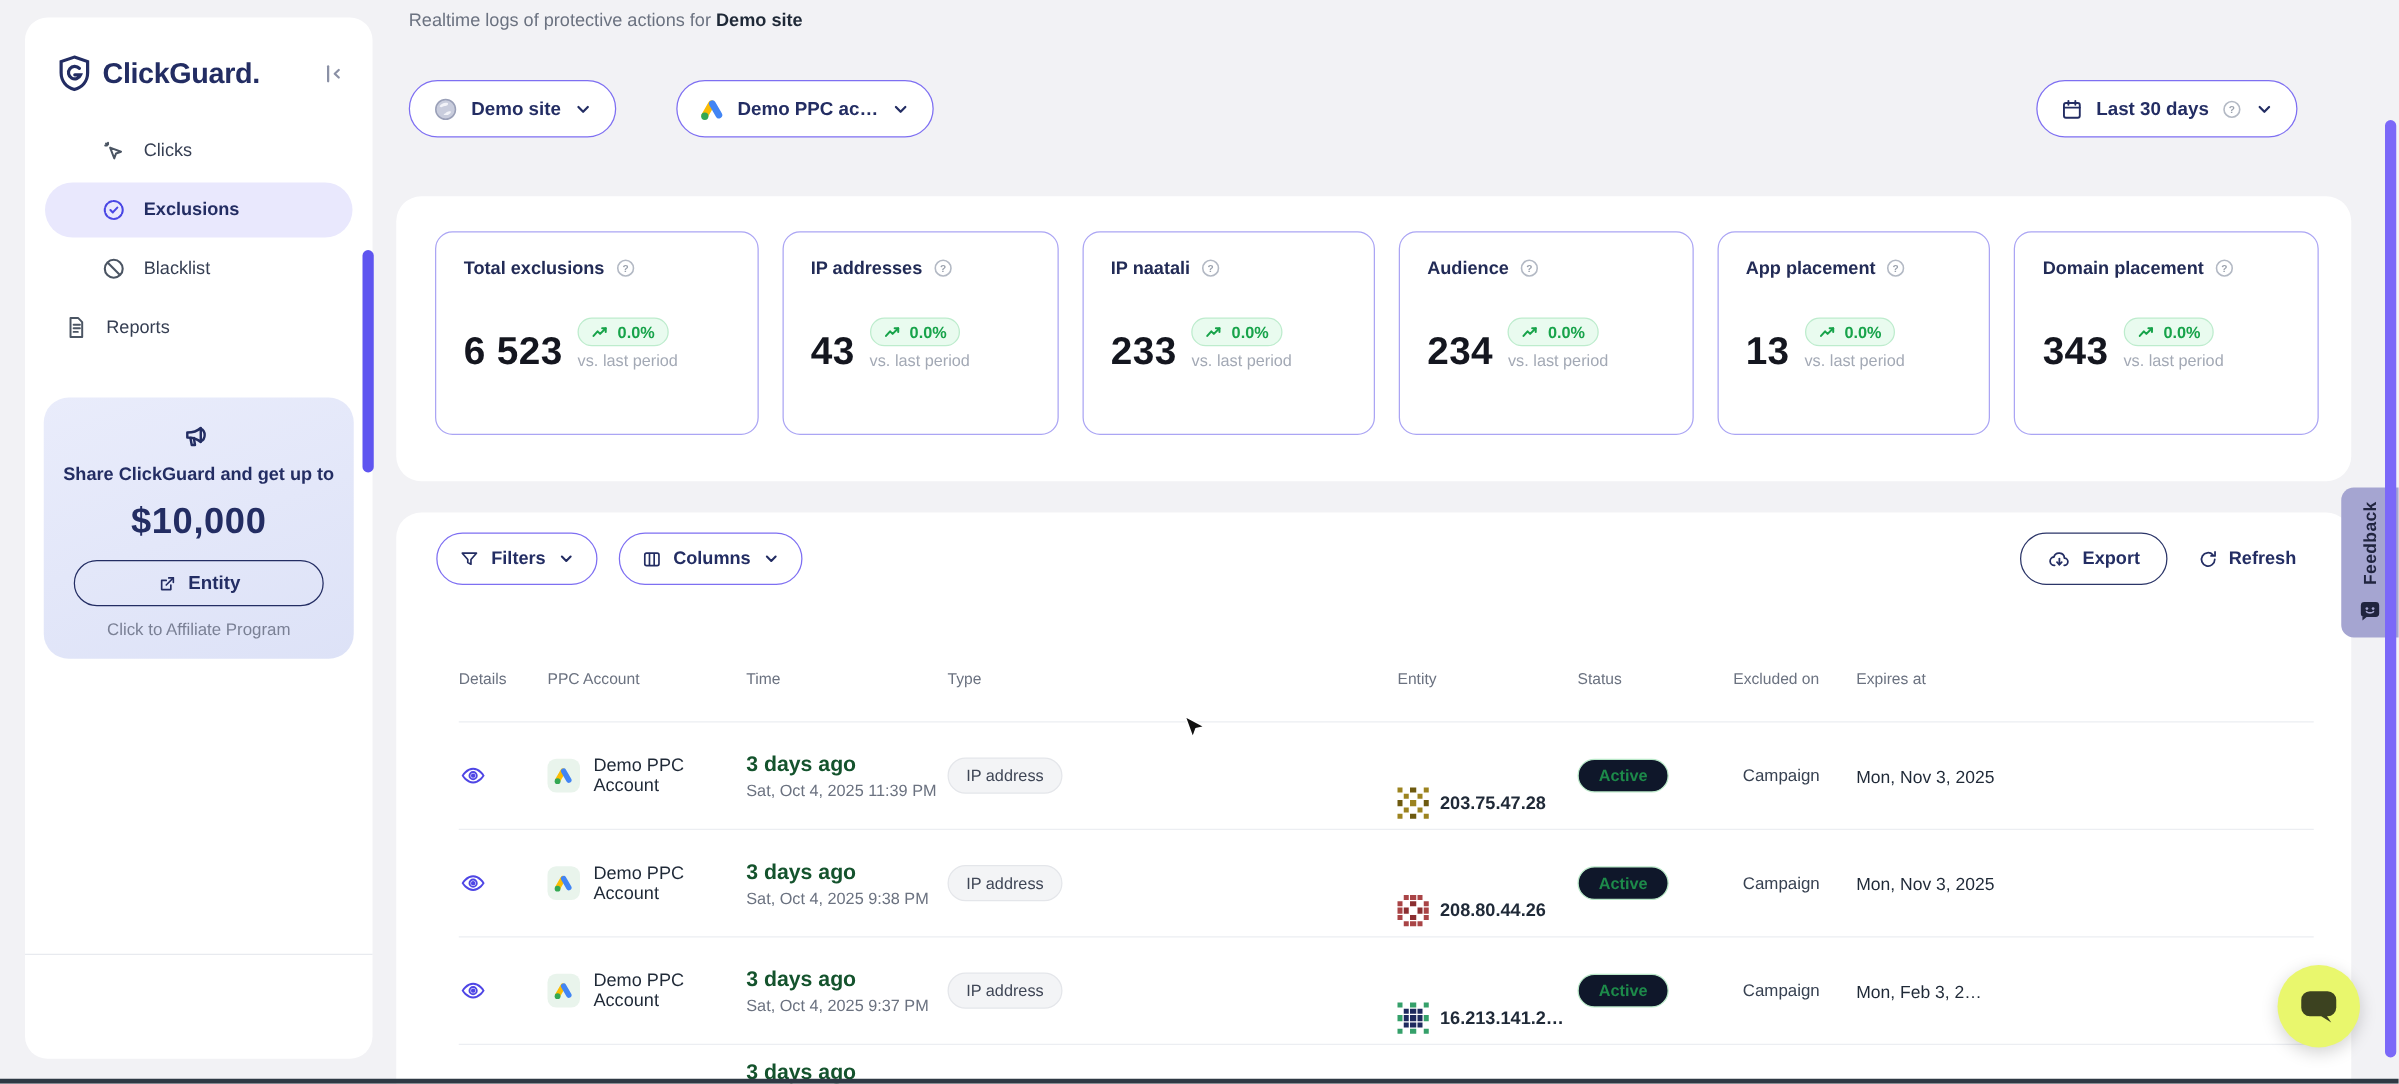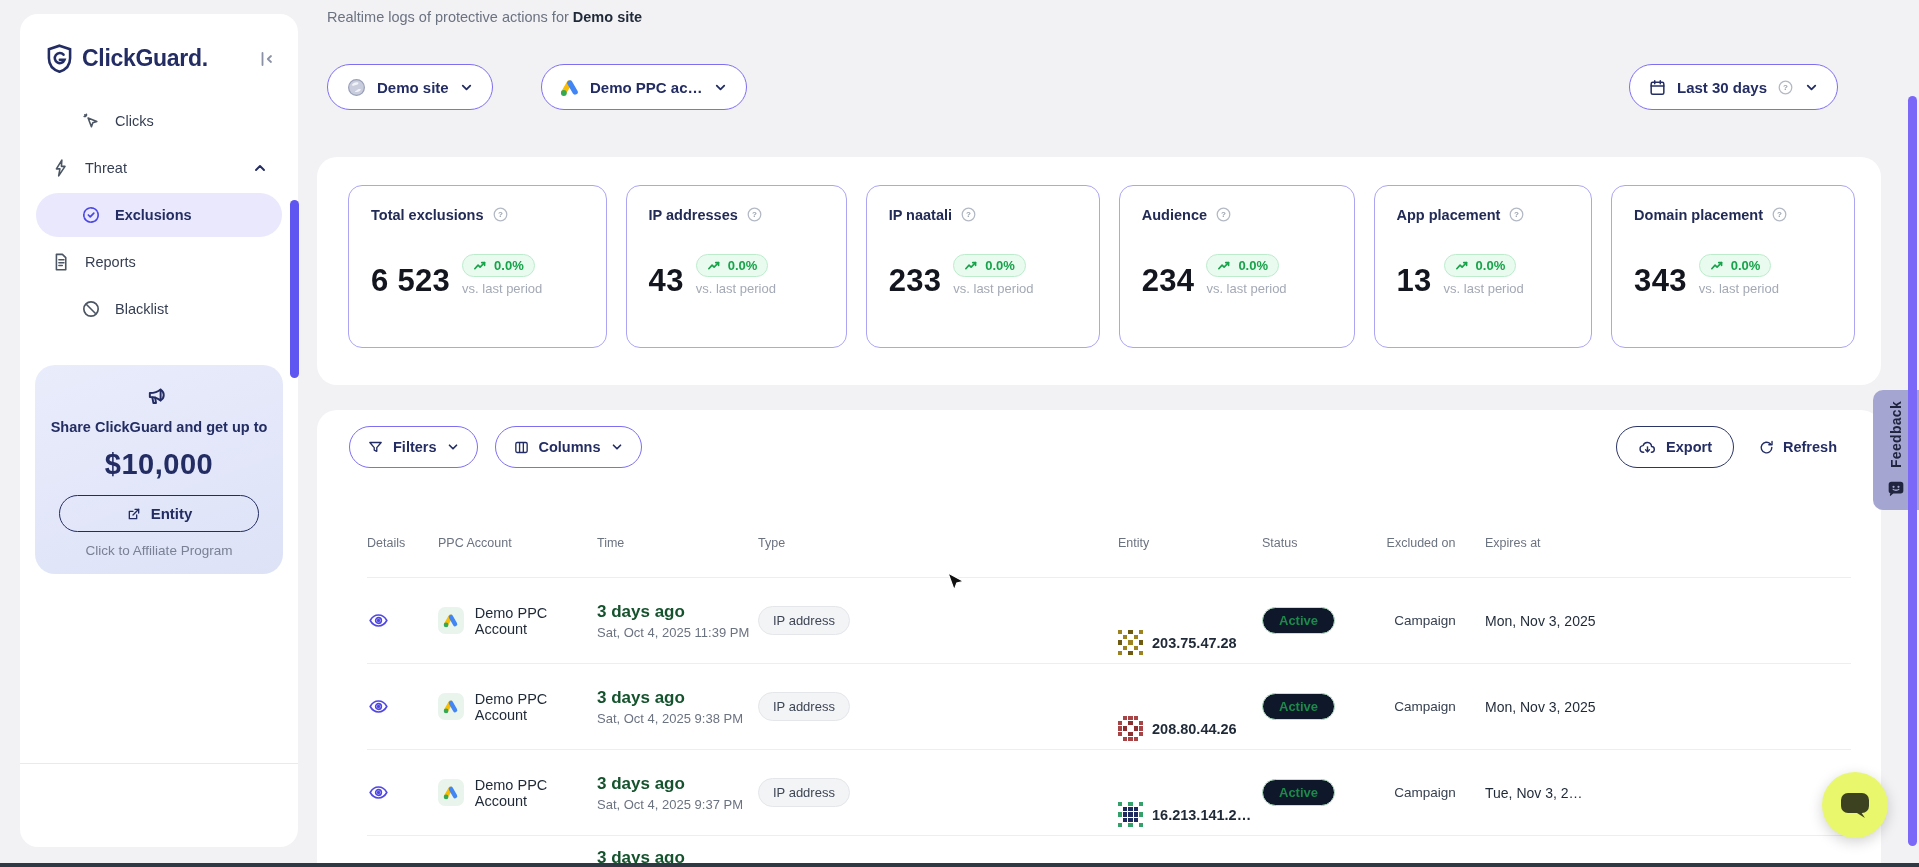--- a/index.html
+++ b/index.html
@@ -204,60 +204,46 @@
   <div class="nav">
     <div class="nav-item sub">
       <span class="nico">
         <svg width="20" height="20" viewBox="0 0 24 24" fill="none" stroke="#4b5563" stroke-width="1.9" stroke-linecap="round" stroke-linejoin="round">
             <path d="M8.5 8.5l10.5 4-4.8 1.6-1.7 4.8L8.5 8.5z"></path>
             <path d="M6.5 3.8v1.7M3.8 6.5h1.7M4.6 4.6l1.1 1.1"></path>
           </svg>
       </span>
       <span>Clicks</span>
     </div>
-    <div class="nav-item">
-      <span class="nico">
-        <svg width="20" height="20" viewBox="0 0 24 24" fill="none" stroke="#4b5563" stroke-width="1.9" stroke-linejoin="round">
-            <path d="M13 2.5L6.5 13h4.2L9.2 21.5 16.8 10h-4.3L13 2.5z"></path>
-          </svg>
-      </span>
-      <span>Threat</span>
-      <span class="spacer"></span>
-      <span>
-        <svg width="16" height="16" viewBox="0 0 20 20" fill="none" stroke="#232d63" stroke-width="2.4" stroke-linecap="round" stroke-linejoin="round">
-            <path d="M5 12.5l5-5 5 5"></path>
-          </svg>
-      </span>
-    </div>
     <div class="nav-item sub active">
       <span class="nico">
         <svg width="20" height="20" viewBox="0 0 24 24" fill="none" stroke="#4946e4" stroke-width="2" stroke-linecap="round" stroke-linejoin="round">
             <circle cx="12" cy="12" r="8.6" stroke-dasharray="3.4 1.6"></circle>
             <path d="M8.8 12l2.3 2.3 4.3-4.6"></path>
           </svg>
       </span>
       <span>Exclusions</span>
     </div>
+    <div class="nav-item sub">
+      <span class="nico">
+        <svg width="20" height="20" viewBox="0 0 24 24" fill="none" stroke="#4b5563" stroke-width="2">
+            <circle cx="12" cy="12" r="8.6"></circle>
+            <path d="M6.3 6.3l11.4 11.4"></path>
+          </svg>
+      </span>
+      <span>Blacklist</span>
+    </div>
     <div class="nav-item">
       <span class="nico">
         <svg width="20" height="20" viewBox="0 0 24 24" fill="none" stroke="#4b5563" stroke-width="1.9" stroke-linejoin="round" stroke-linecap="round">
             <path d="M6.5 2.8h7.2l4 4v14.4H6.5z"></path>
             <path d="M9.5 9.4h6M9.5 12.8h6M9.5 16.2h4"></path>
           </svg>
       </span>
       <span>Reports</span>
-    </div>
-    <div class="nav-item sub">
-      <span class="nico">
-        <svg width="20" height="20" viewBox="0 0 24 24" fill="none" stroke="#4b5563" stroke-width="2">
-            <circle cx="12" cy="12" r="8.6"></circle>
-            <path d="M6.3 6.3l11.4 11.4"></path>
-          </svg>
-      </span>
-      <span>Blacklist</span>
     </div>
   </div>
 
   <div class="promo">
     <div style="display:flex;justify-content:center;">
       <svg width="28" height="26" viewBox="0 0 26 24" fill="none" stroke="#232d63" stroke-width="1.8" stroke-linejoin="round" stroke-linecap="round">
           <path d="M4.5 10.2v3.6c4.3 0 7.6 1.2 10 3.4V6.8c-2.4 2.2-5.7 3.4-10 3.4z"></path>
           <path d="M14.5 7.2c1.7.8 2.9 2.6 2.9 4.8s-1.2 4-2.9 4.8"></path>
           <path d="M6.8 14.2l1 5.2h2.4l-.8-5.2"></path>
         </svg>
@@ -706,21 +692,21 @@
           <div style="background: rgb(53, 160, 106);"></div>
           <div style="background: transparent;"></div>
           <div style="background: rgb(53, 160, 106);"></div>
           <div style="background: transparent;"></div>
           <div style="background: rgb(53, 160, 106);"></div>
         </span>
       <span class="ip-text">16.213.141.2…</span>
     </div>
     <div class="cell"><span class="status-pill">Active</span></div>
     <div class="cell excl-cell">Campaign</div>
-    <div class="cell exp-cell">Tue, Nov 3, 2…</div>
+    <div class="cell exp-cell">Mon, Feb 3, 2…</div>
   </div>
 
   <div class="trow" style="border-bottom:none;">
     <div class="cell"></div>
     <div class="cell"></div>
     <div class="cell" style="align-self:start; padding-top:12px;">
       <div class="time-main">3 days ago</div>
     </div>
     <div class="cell"></div>
       <div class="cell"></div>

